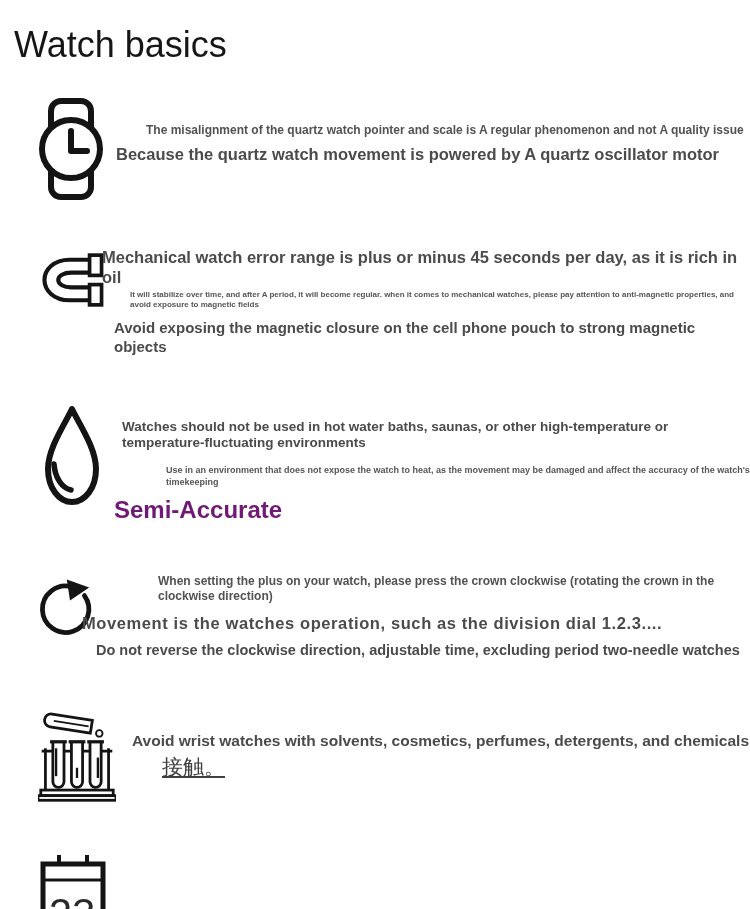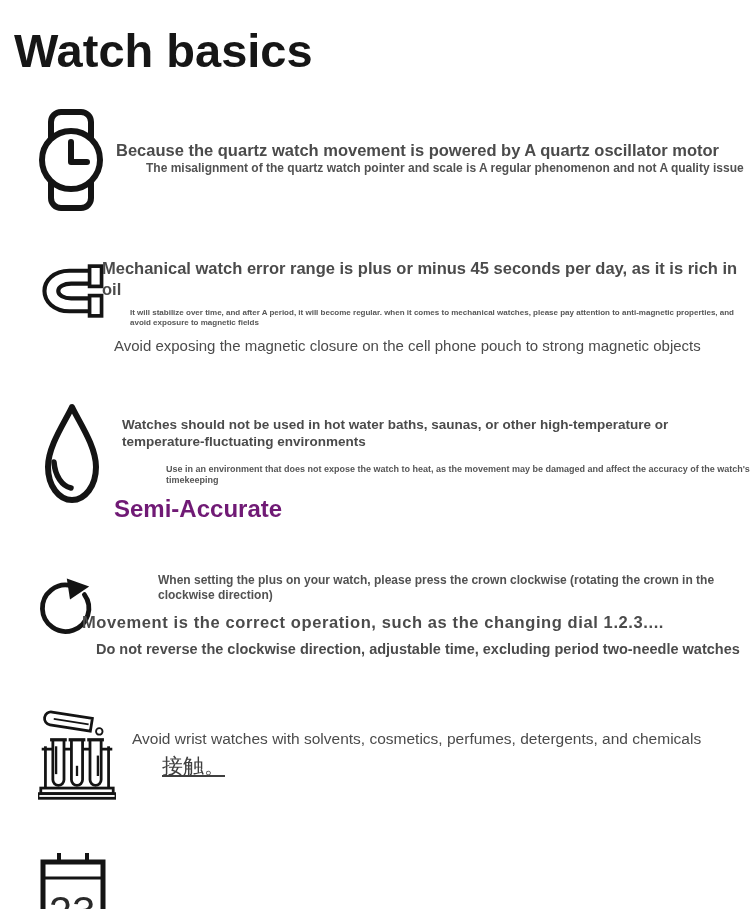--- a/index.html
+++ b/index.html
@@ -4,53 +4,53 @@
 <style>
   html,body{margin:0;padding:0;background:#ffffff;}
   body{
     width:750px;min-height:909px;
     font-family:"Liberation Sans", sans-serif;
     color:#4b4b4b;
     overflow-x:hidden;
   }
   .page-title{
     margin:26px 0 0 14px;
-    font-size:47px;
-    font-weight:700;
+    font-size:36px;
+    font-weight:400;
     color:#161616;
     letter-spacing:0px;
     line-height:1.05;
   }
   .section{display:flex;align-items:flex-start;padding-left:38px;}
   .icon-wrap{flex:0 0 auto;}
   .lines{flex:1 1 auto;min-width:0;}
   .line{line-height:1.25;color:#4b4b4b;}
 
   .t-small{font-size:12px;font-weight:700;color:#525252;}
   .t-tiny{font-size:8px;font-weight:700;color:#565656;}
   .t-tiny9{font-size:9px;font-weight:700;color:#565656;}
   .t-bold{font-size:16.5px;font-weight:700;}
-  .t-bold15{font-size:15px;font-weight:400;}
+  .t-bold15{font-size:15px;font-weight:700;}
   .t-bold14{font-size:14.5px;font-weight:700;}
   .t-bold13{font-size:13.5px;font-weight:700;}
   .t-big24{font-size:24px;font-weight:700;color:#701a75;}
   .t-cn{font-size:21px;font-weight:400;color:#3f3f3f;text-decoration:underline;}
 
   
   #s1{margin-top:33px;}
   #s1 .icon-wrap{width:66px;}
   #s1 .lines{padding-top:26px;margin-left:12px;}
   #s1 .l1{padding-left:30px;}
   #s1 .l2{margin-top:6px;}
 
   
   #s2{margin-top:44px;}
   #s2 .icon-wrap{width:72px;padding-top:4px;}
   #s2 .lines{padding-top:2px;margin-left:-8px;}
-  #s2 .l2{margin-top:8px;padding-left:28px;}
+  #s2 .l2{margin-top:2px;padding-left:28px;}
   #s2 .l3{margin-top:9px;padding-left:12px;}
 
   
   #s3{margin-top:47px;}
   #s3 .icon-wrap{width:68px;}
   #s3 .lines{padding-top:15px;margin-left:8px;}
   #s3 .l1{padding-left:8px;}
   #s3 .l2{margin-top:13px;padding-left:52px;}
   #s3 .l3{margin-top:7px;}
 
@@ -87,22 +87,22 @@
 
 <div class="section" id="s1">
   <div class="icon-wrap">
     <svg width="66" height="104" viewBox="0 0 66 104">
       <rect class="fillw" x="13" y="4" width="40" height="96" rx="10" stroke-width="6"></rect>
       <circle class="fillw" cx="33" cy="52" r="29" stroke-width="6"></circle>
       <path class="stroke" d="M33 34 V54 H49" stroke-width="6" stroke-linecap="round" stroke-linejoin="round"></path>
     </svg>
   </div>
   <div class="lines">
+    <div class="line t-small l1">The misalignment of the quartz watch pointer and scale is A regular phenomenon and not A quality issue</div>
     <div class="line t-bold l2">Because the quartz watch movement is powered by A quartz oscillator motor</div>
-    <div class="line t-small l1">The misalignment of the quartz watch pointer and scale is A regular phenomenon and not A quality issue</div>
   </div>
 </div>
 
 <div class="section" id="s2">
   <div class="icon-wrap">
     <svg width="70" height="62" viewBox="0 0 76 64">
       <path class="fillw" d="M62 10 H34 C17 10 7 21 7 32 C7 43 17 54 34 54 H62 V40 H36 C28 40 22 36.5 22 32 C22 27.5 28 24 36 24 H62 Z" stroke-width="4.5"></path>
       <rect class="fillw" x="56" y="5" width="13" height="22" stroke-width="4"></rect>
       <rect class="fillw" x="56" y="37" width="13" height="22" stroke-width="4"></rect>
     </svg>
@@ -130,21 +130,21 @@
 
 <div class="section" id="s4">
   <div class="icon-wrap">
     <svg width="64" height="80" viewBox="0 0 80 84">
       <path class="stroke" d="M58 24 A29 29 0 1 1 42 13" stroke-width="6" stroke-linecap="round"></path>
       <path d="M36 4 L64 14 L40 30 Z" fill="#141414"></path>
     </svg>
   </div>
   <div class="lines">
     <div class="line t-small l1">When setting the plus on your watch, please press the crown clockwise (rotating the crown in the clockwise direction)</div>
-    <div class="line t-bold l2">Movement is the correct operation, such as the changing dial 1.2.3....</div>
+    <div class="line t-bold l2">Movement is the watches operation, such as the division dial 1.2.3....</div>
     <div class="line t-bold14 l3">Do not reverse the clockwise direction, adjustable time, excluding period two-needle watches</div>
   </div>
 </div>
 
 <div class="section" id="s5">
   <div class="icon-wrap">
     <svg width="78" height="104" viewBox="0 0 84 112">
       <g transform="rotate(9 14 22)">
         <path class="fillw" d="M58 15 H14 A7 7 0 0 0 14 29 H58 Z" stroke-width="3"></path>
         <line class="stroke" x1="17" y1="22" x2="55" y2="22" stroke-width="2"></line>

